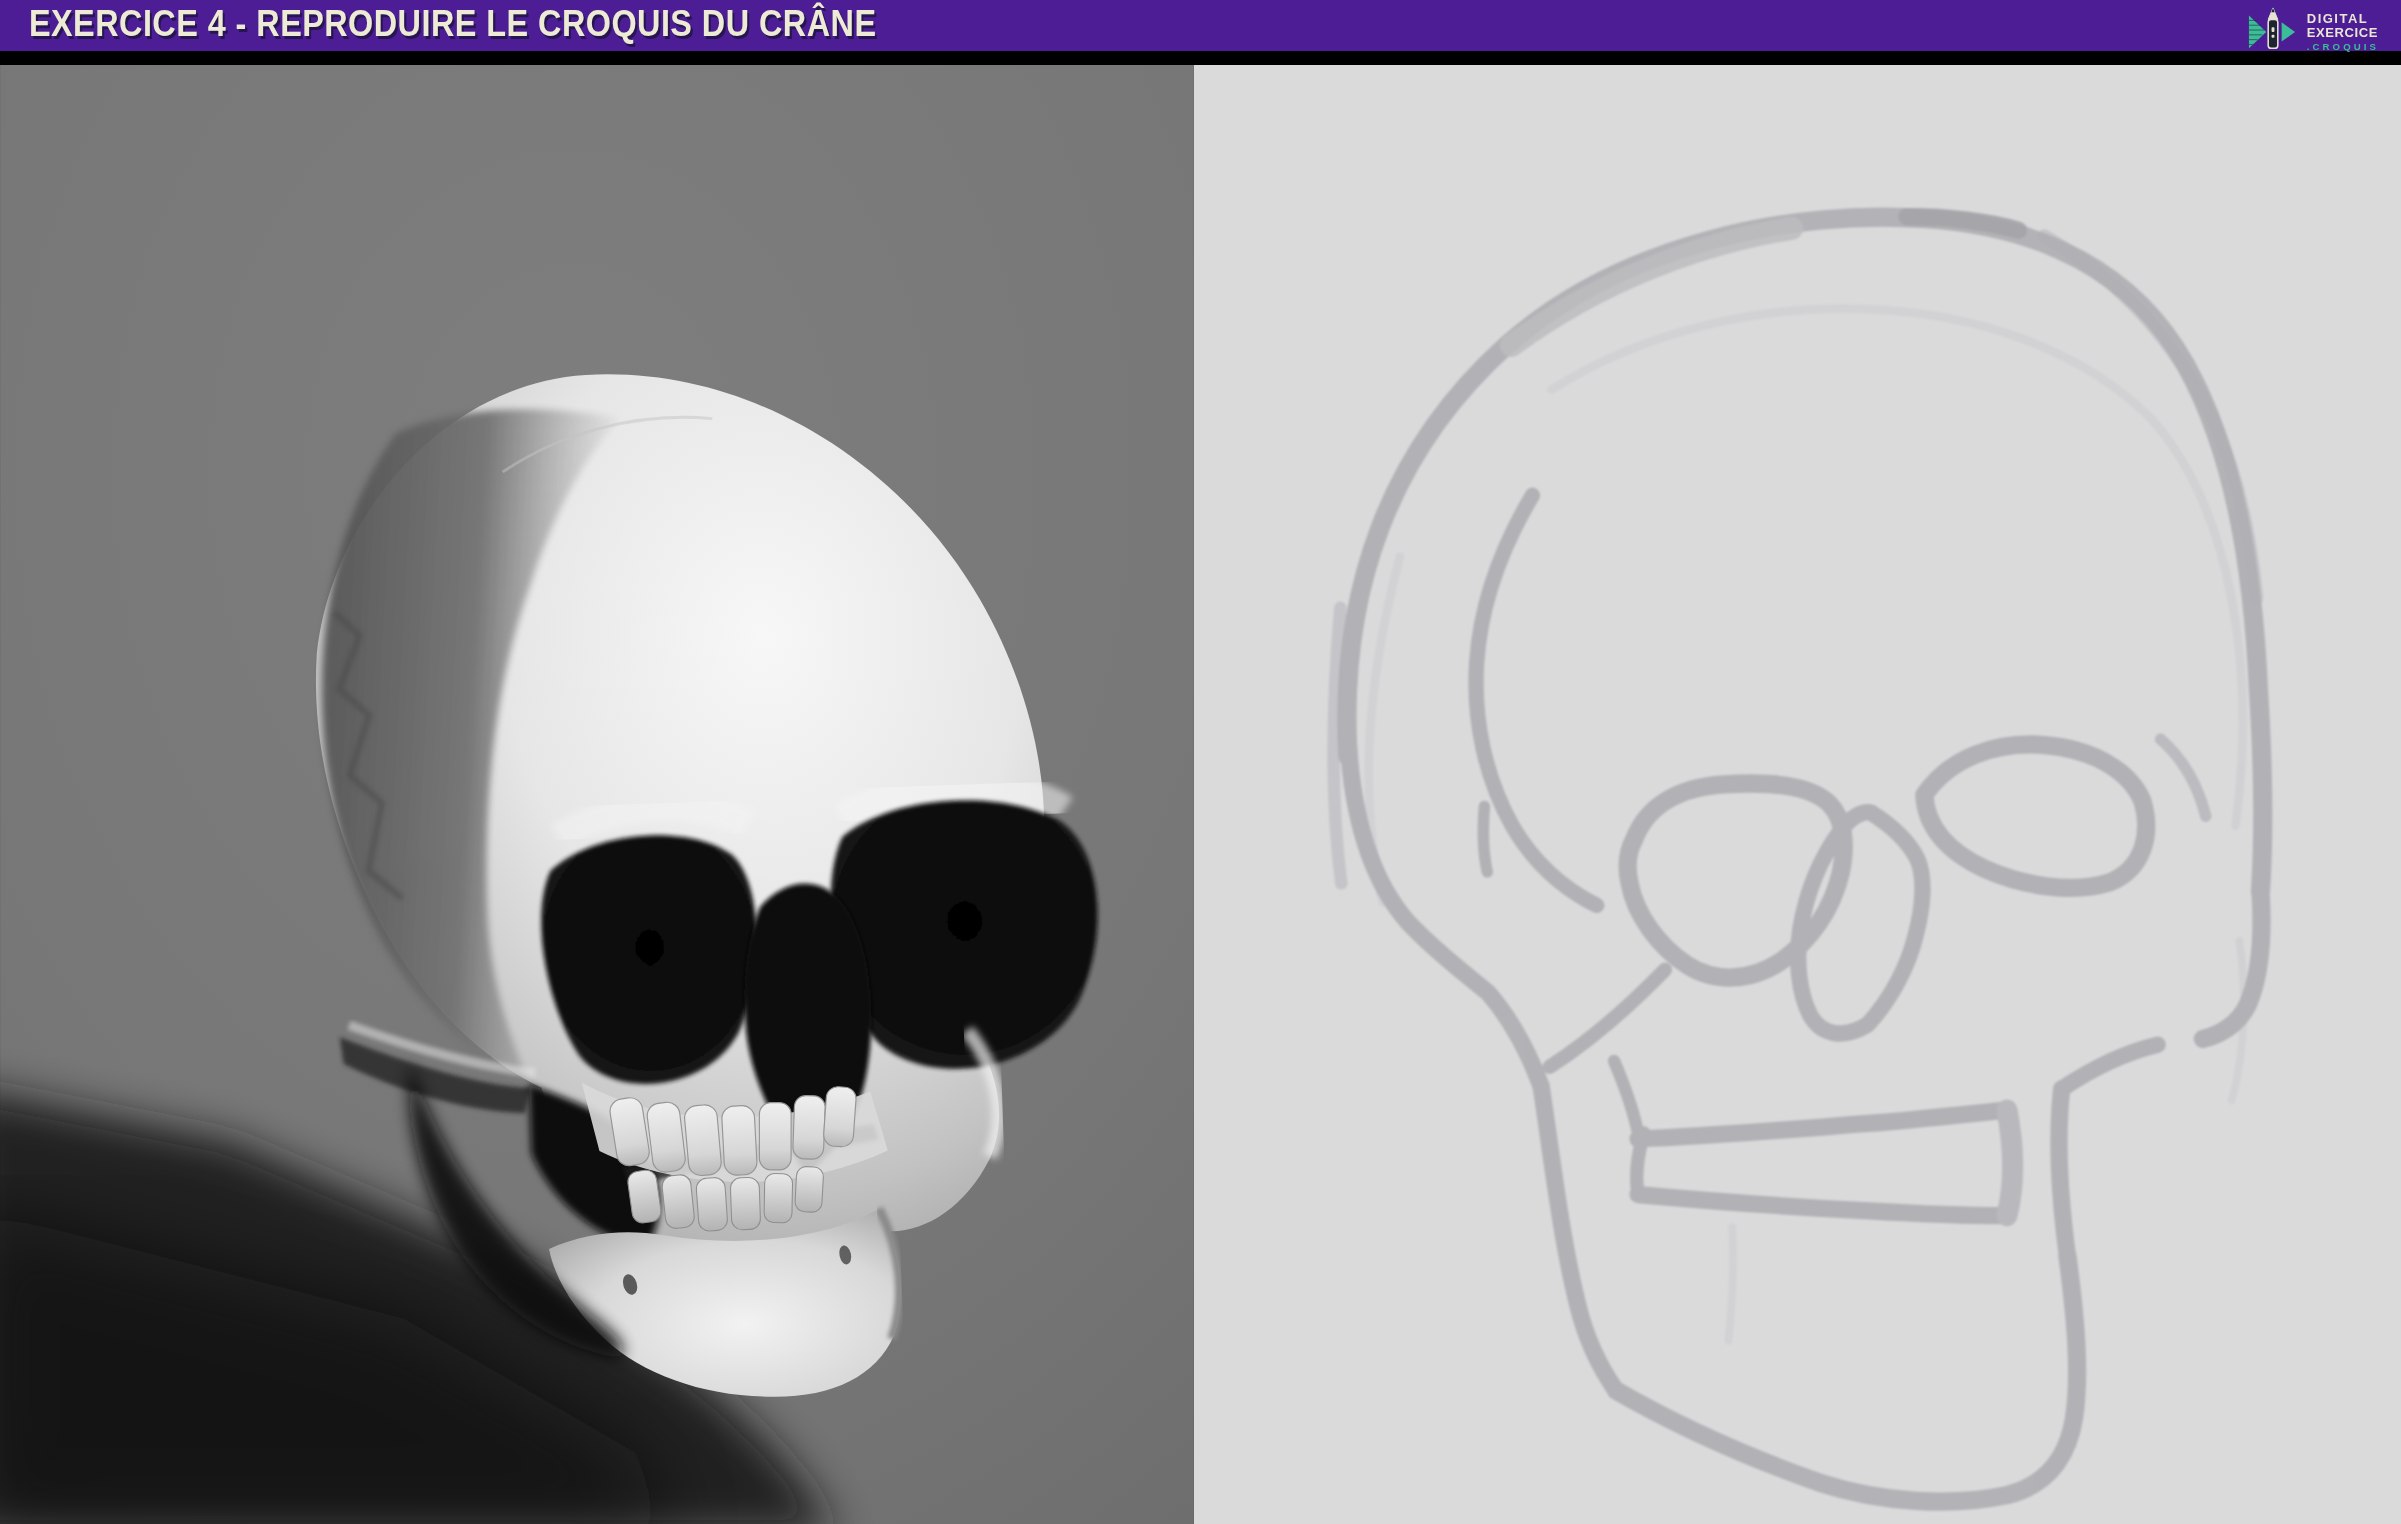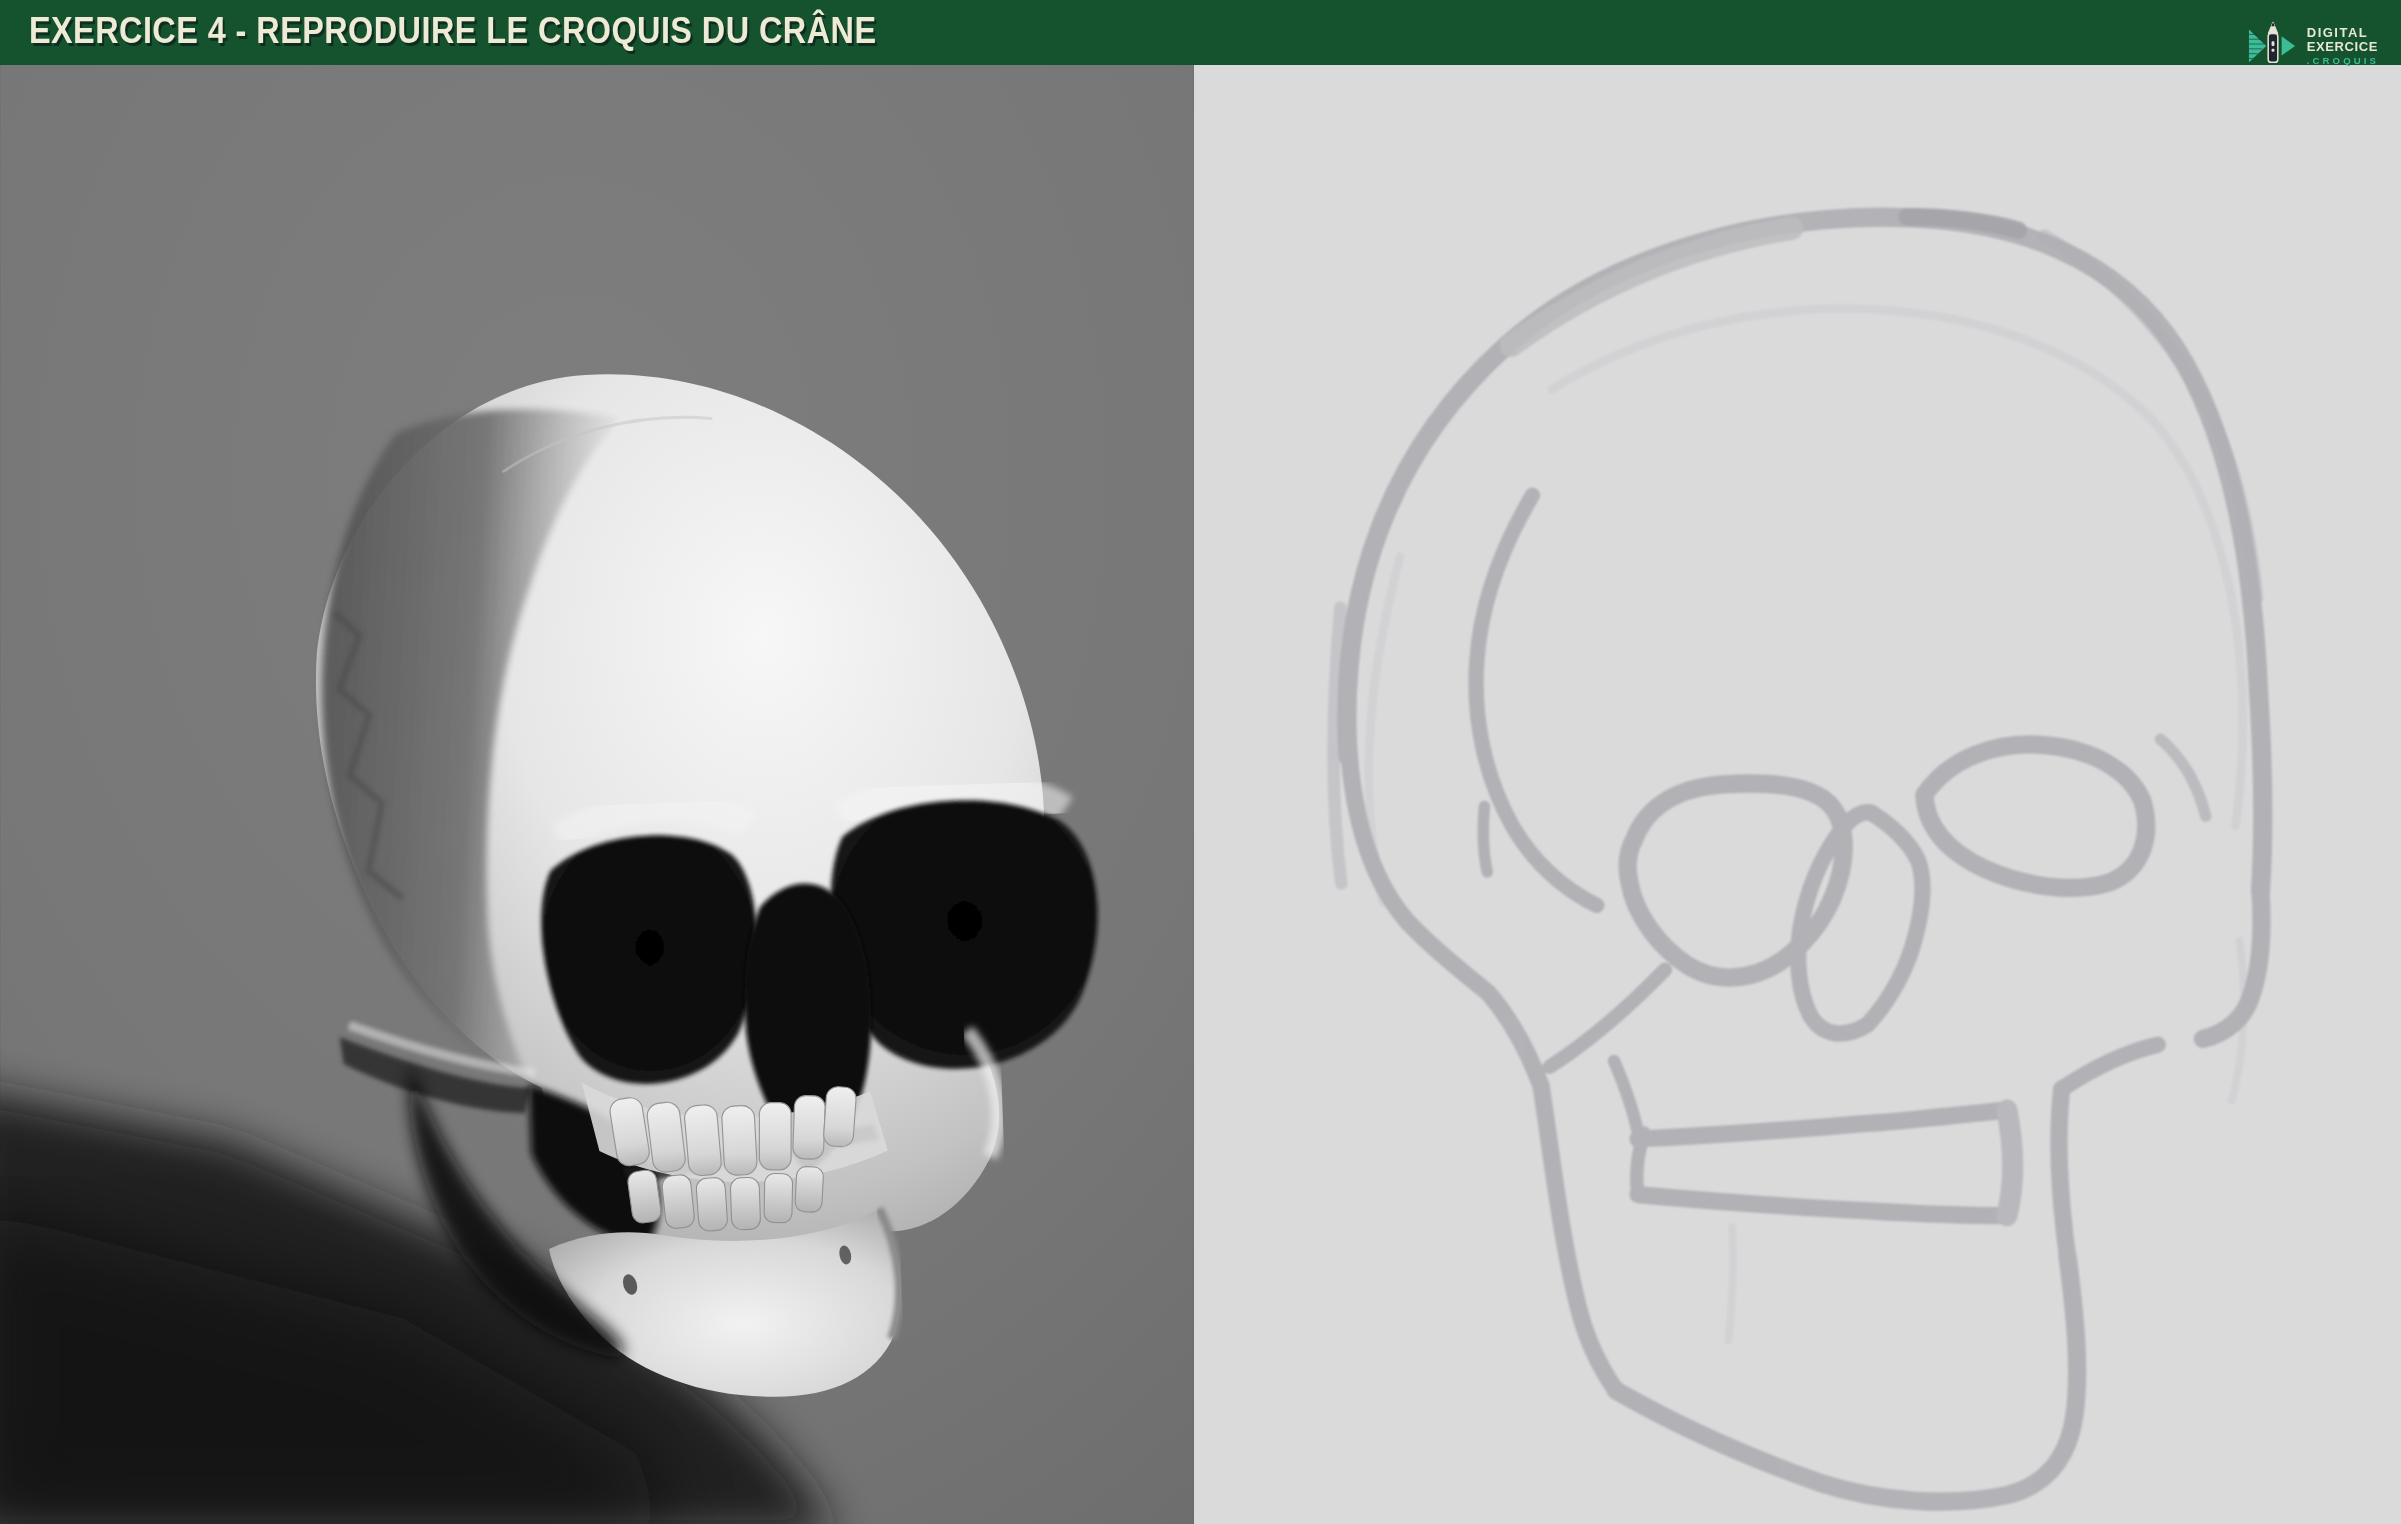--- a/index.html
+++ b/index.html
@@ -1,24 +1,24 @@
 <!DOCTYPE html>
 <html><head>
 <meta charset="utf-8">
 <style>
   html,body{margin:0;padding:0;background:#000;}
   body{width:2402px;height:1525px;overflow:hidden;position:relative;
        font-family:"Liberation Sans",sans-serif;-webkit-font-smoothing:antialiased;}
 
   
-  .header{position:absolute;left:0;top:0;width:2402px;height:65px;background:#14532d;z-index:5;}
+  .header{position:absolute;left:0;top:0;width:2402px;height:51px;background:#4c1d95;z-index:5;}
   .title{position:absolute;left:29px;top:50%;transform:translateY(-54%) scaleX(.9);transform-origin:left center;
          color:#edead6;font-size:36px;font-weight:bold;letter-spacing:0.5px;white-space:nowrap;
          text-shadow:2.4px 2.4px 0 rgba(10,14,22,.55);}
-  .logo{position:absolute;right:23px;top:20px;display:flex;align-items:center;gap:6px;}
+  .logo{position:absolute;right:23px;top:6px;display:flex;align-items:center;gap:6px;}
   .logo-text{display:flex;flex-direction:column;line-height:1.05;padding-top:1.9px;}
   .logo-line1,.logo-line2{color:#e9e6d5;font-size:13px;font-weight:bold;letter-spacing:1.5px;}
   .logo-line2{letter-spacing:0.6px;}
   .logo-line3{color:#3bbd98;font-size:9.6px;font-weight:bold;letter-spacing:3.1px;margin-top:1.9px;}
 
   
   .stage{position:absolute;top:65px;left:0;width:2402px;height:1459px;display:flex;}
   .panel-left{width:1194px;height:1459px;position:relative;overflow:hidden;}
   .panel-right{width:1208px;height:1459px;position:relative;overflow:hidden;background:#dadadb;}
   .panel-left svg,.panel-right svg{display:block;}

